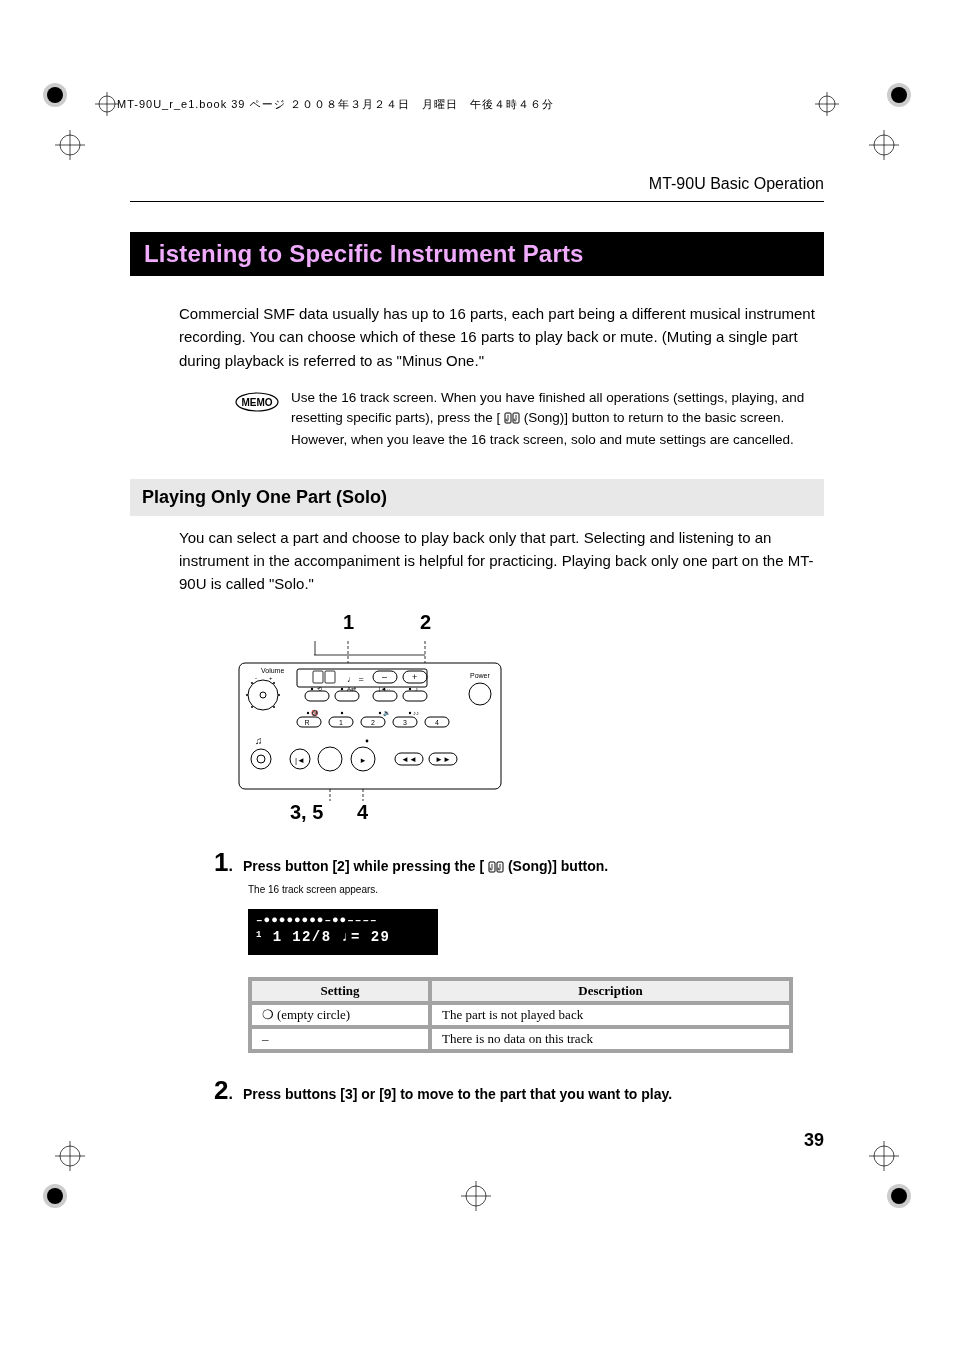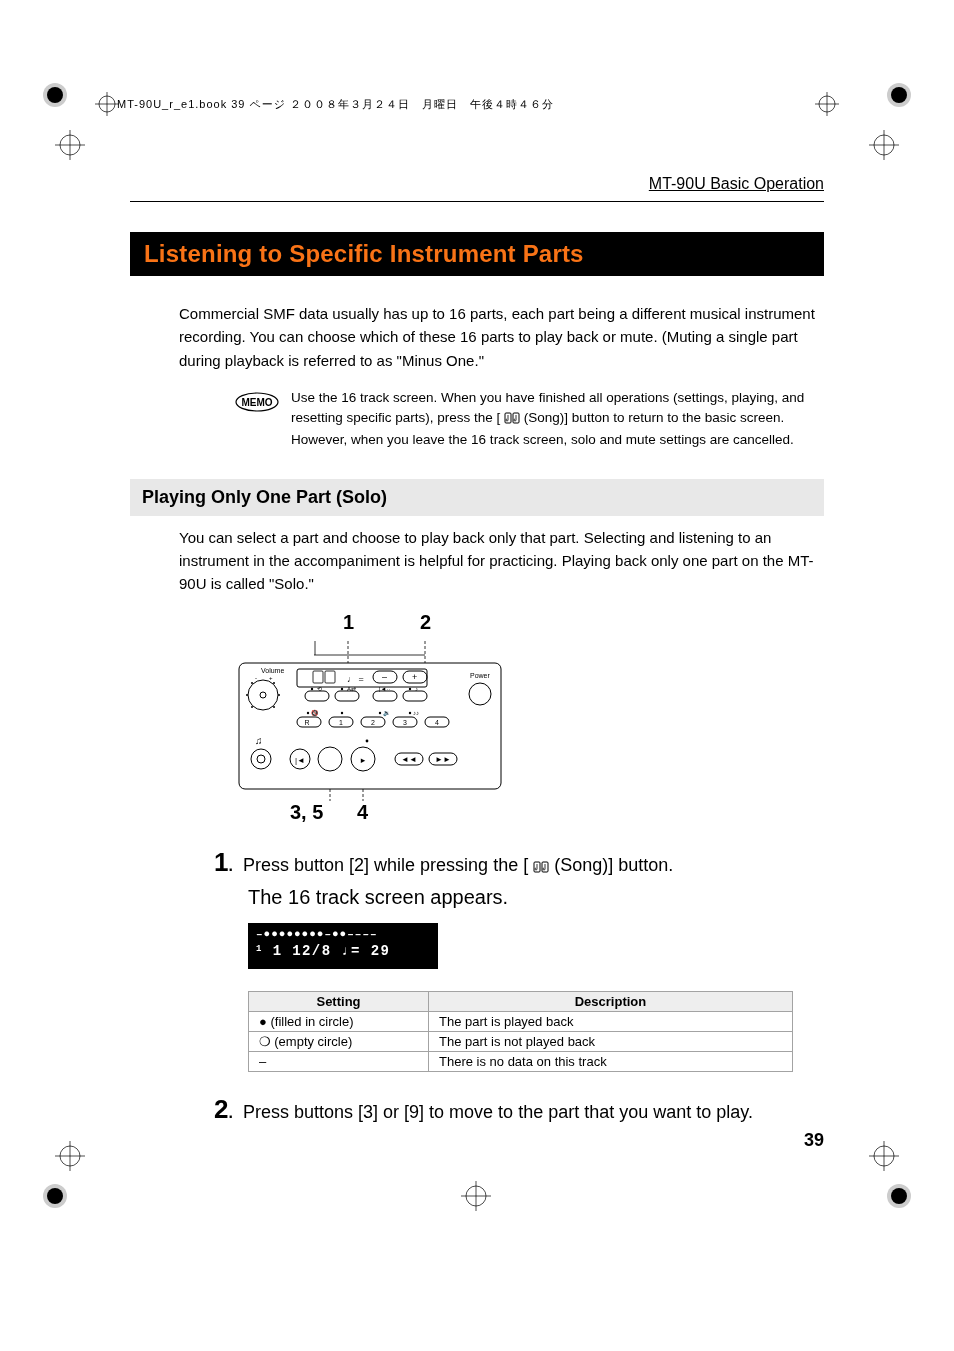--- a/index.html
+++ b/index.html
@@ -41,31 +41,30 @@
     top: 175px;
     left: 130px;
     right: 130px;
     bottom: 200px;
   }
 
   .section-header-right {
     text-align: right;
     font-size: 16px;
     margin-bottom: 8px;
-    text-decoration: underline;
   }
   .header-rule {
     border: none;
     border-top: 1.5px solid #000;
     margin-bottom: 30px;
   }
 
   .section-title {
     background: #000;
-    color: #f97316;
+    color: #f0abfc;
     font-size: 24px;
     font-weight: 600;
     padding: 8px 14px;
     margin-bottom: 26px;
     font-family: "Futura", "Helvetica Neue", Arial, sans-serif;
     letter-spacing: 0.2px;
   }
 
   .content-block {
     margin-left: 49px;
@@ -133,27 +132,27 @@
   }
   .step-num {
     font-size: 26px;
     font-weight: 700;
     line-height: 1;
     width: 28px;
     text-align: right;
   }
   .step-num .dot { font-size: 16px; }
   .step-text {
-    font-size: 18px;
-    font-weight: 400;
+    font-size: 14px;
+    font-weight: 700;
   }
 
   .step-sub {
     margin-left: 118px;
-    font-size: 20px;
+    font-size: 10px;
     margin-bottom: 14px;
   }
 
   
   .lcd {
     margin-left: 118px;
     width: 190px;
     height: 46px;
     background: #000;
     color: #fff;
@@ -170,23 +169,24 @@
 
   
   table.desc {
     margin-left: 118px;
     border-collapse: collapse;
     width: 545px;
     font-size: 13px;
     margin-bottom: 24px;
   }
   table.desc th, table.desc td {
-    border: 1px solid #a3a3a3;
+    border: 4px solid #a3a3a3;
     padding: 2px 10px;
     text-align: left;
+    font-family: Liberation Serif, serif;
   }
   table.desc th {
     background: #eee;
     font-weight: 700;
     text-align: center;
   }
   table.desc th:first-child { width: 180px; }
 
   .page-num {
     position: absolute;
@@ -432,24 +432,20 @@
 
   <table class="desc">
     <thead>
       <tr>
         <th>Setting</th>
         <th>Description</th>
       </tr>
     </thead>
     <tbody>
       <tr>
-        <td>● (filled in circle)</td>
-        <td>The part is played back</td>
-      </tr>
-      <tr>
         <td>❍ (empty circle)</td>
         <td>The part is not played back</td>
       </tr>
       <tr>
         <td>–</td>
         <td>There is no data on this track</td>
       </tr>
     </tbody>
   </table>
 

